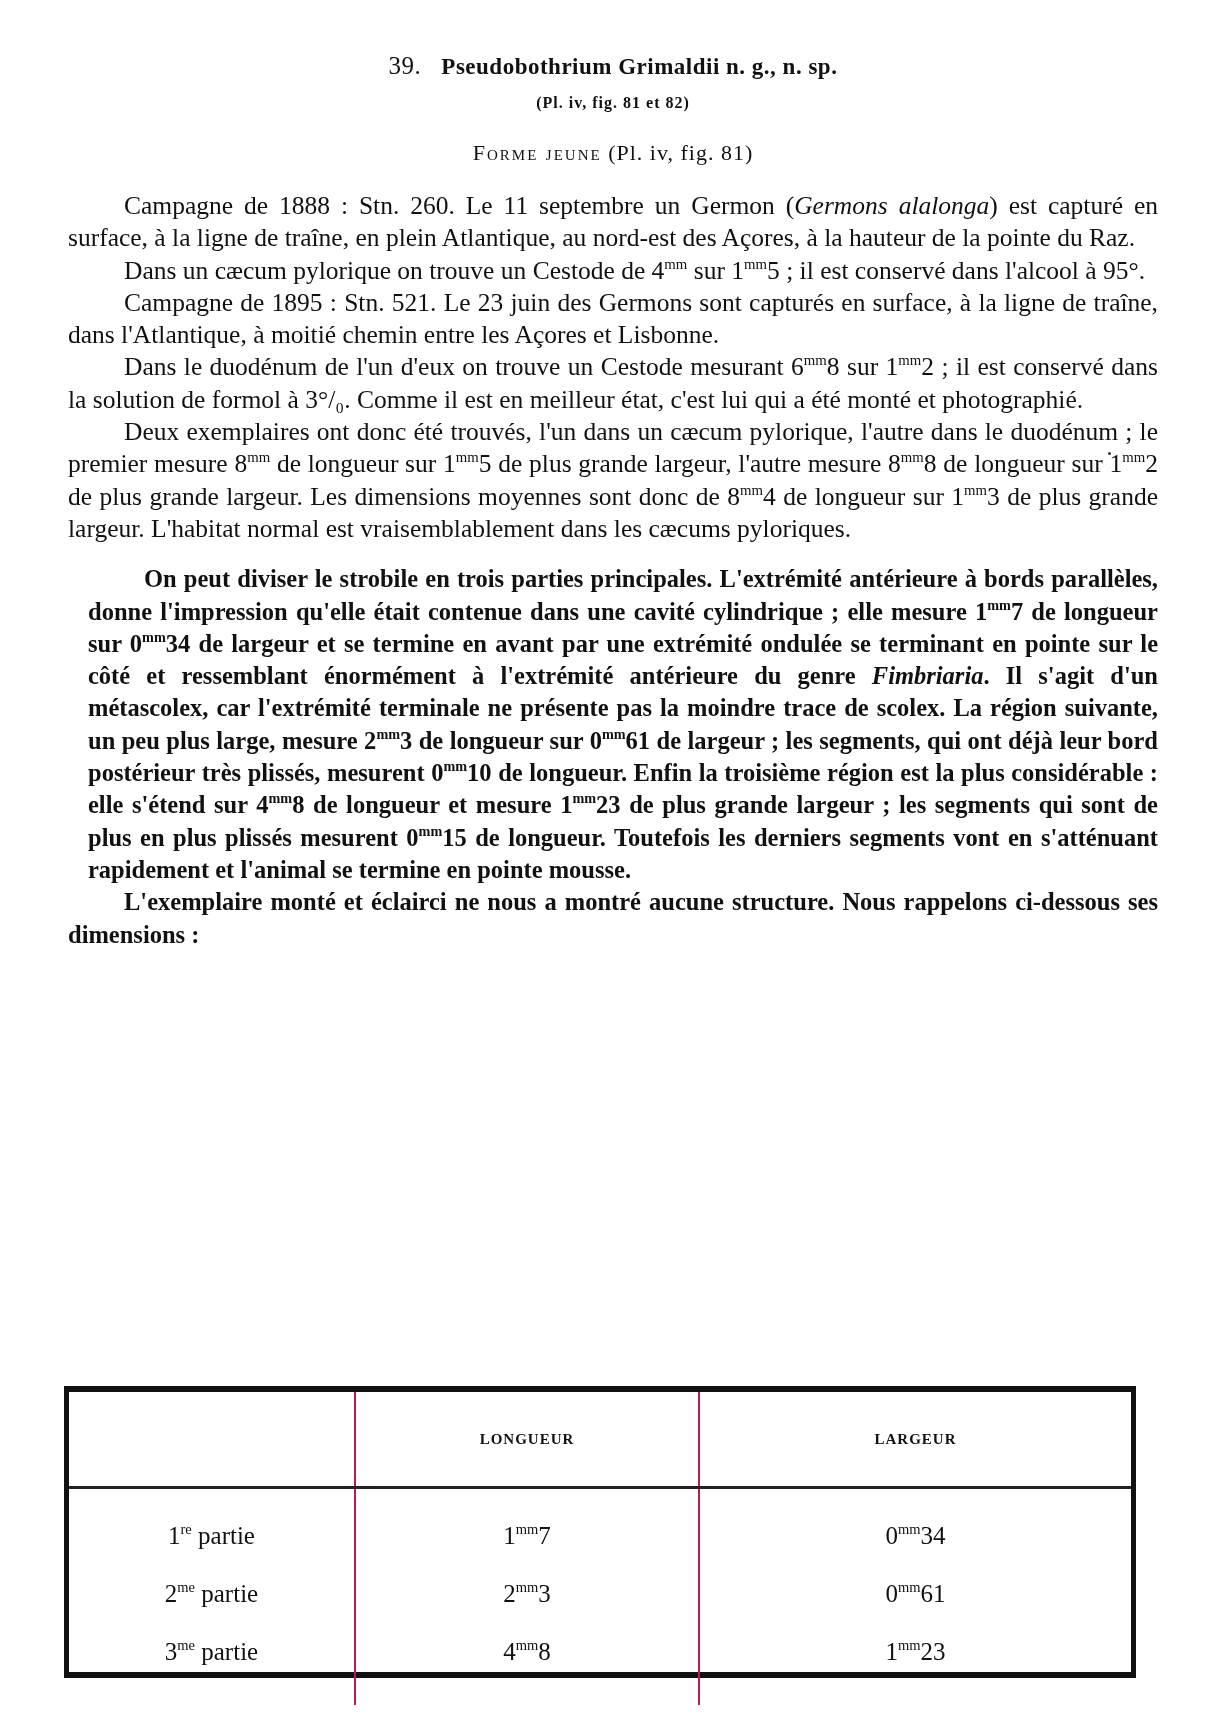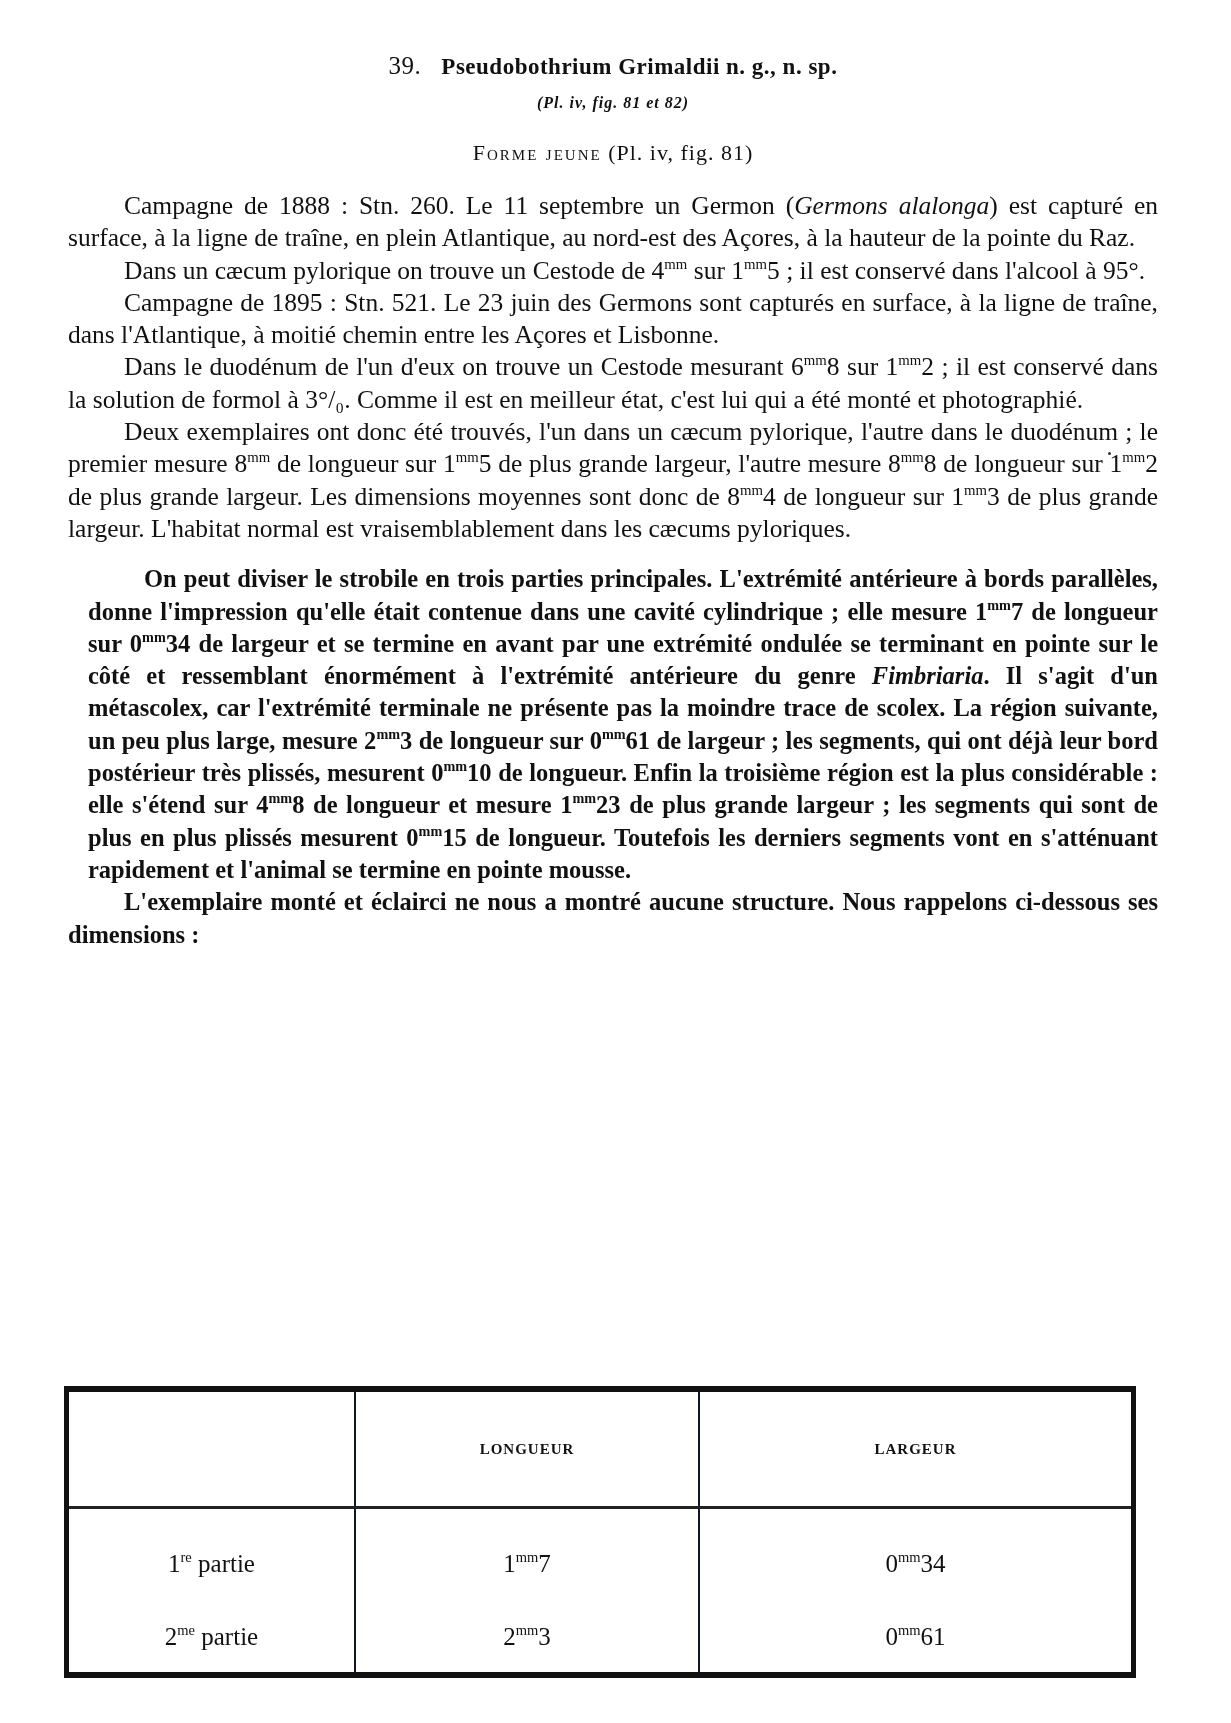--- a/index.html
+++ b/index.html
@@ -9,21 +9,21 @@
     color: #111111;
   }
   .page { position: absolute; left: 68px; top: 0; width: 1090px; }
   .title {
     position: absolute; left: 0; top: 52px; width: 1090px; text-align: center;
     font-size: 23px; font-weight: bold; letter-spacing: 0.5px;
   }
   .title .num { font-weight: normal; font-size: 25px; margin-right: 20px; }
   .subtitle {
     position: absolute; left: 0; top: 94px; width: 1090px; text-align: center;
-    font-size: 16px; font-weight: bold; letter-spacing: 1px; font-style: italic;
+    font-size: 16px; font-weight: bold; letter-spacing: 1px;
   }
   .forme {
     position: absolute; left: 0; top: 140px; width: 1090px; text-align: center;
     font-size: 22px; letter-spacing: 1px;
   }
   .forme .sc { font-variant: small-caps; letter-spacing: 2px; }
   .text {
     position: absolute; left: 0; top: 190px; width: 1090px;
     font-size: 25.5px; line-height: 32.3px; text-align: justify;
   }
@@ -34,21 +34,21 @@
   i { font-style: italic; }
   .tbl {
     position: absolute; left: 64px; top: 1386px; width: 1072px; height: 292px;
     border: 5px solid #111; border-top-width: 6px; border-bottom-width: 6px;
     box-sizing: border-box;
   }
   .tbl table { width: 100%; height: 100%; border-collapse: collapse; table-layout: fixed; }
   .tbl td { text-align: center; vertical-align: middle; padding: 0; }
   .tbl col.c1 { width: 286px; }
   .tbl col.c2 { width: 344px; }
-  .tbl .vsep { border-left: 2px solid #0f172a; }
+  .tbl .vsep { border-left: 2px solid #be185d; }
   .tbl .hdr td { height: 94px; border-bottom: 3px solid #222; font-weight: bold; font-size: 15px; letter-spacing: 1px; }
   .tbl .row td { font-size: 25px; height: 58px; }
   .tbl .row.first td { padding-top: 18px; }
   .tbl .row.last td { padding-bottom: 24px; }
   .dot { position: absolute; width: 3px; height: 3px; background: #333; border-radius: 50%; }
 </style>
 </head>
 <body>
 
 <div class="page">
@@ -97,17 +97,22 @@
     <tr class="row first">
       <td><span>1</span><sup>re</sup><span> partie</span></td>
       <td class="vsep"><span>1</span><sup>mm</sup><span>7</span></td>
       <td class="vsep"><span>0</span><sup>mm</sup><span>34</span></td>
     </tr>
     <tr class="row">
       <td><span>2</span><sup>me</sup><span> partie</span></td>
       <td class="vsep"><span>2</span><sup>mm</sup><span>3</span></td>
       <td class="vsep"><span>0</span><sup>mm</sup><span>61</span></td>
     </tr>
+    <tr class="row last">
+      <td><span>3</span><sup>me</sup><span> partie</span></td>
+      <td class="vsep"><span>4</span><sup>mm</sup><span>8</span></td>
+      <td class="vsep"><span>1</span><sup>mm</sup><span>23</span></td>
+    </tr>
   </tbody>
     </table>
 </div>
 
 <div class="dot" style="left:1108px; top:452px;"></div>
 
 </body></html>

